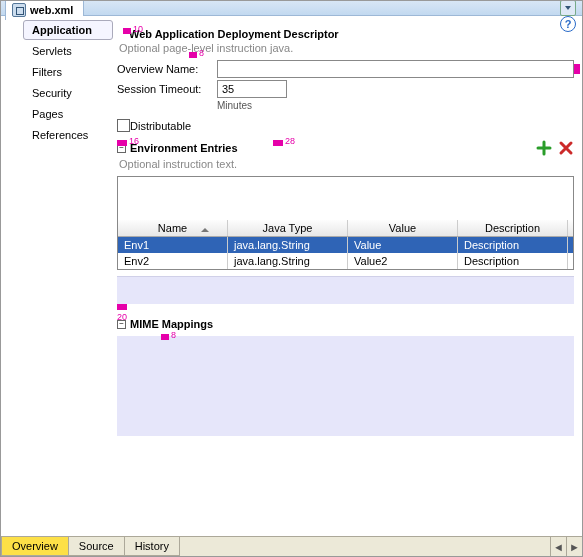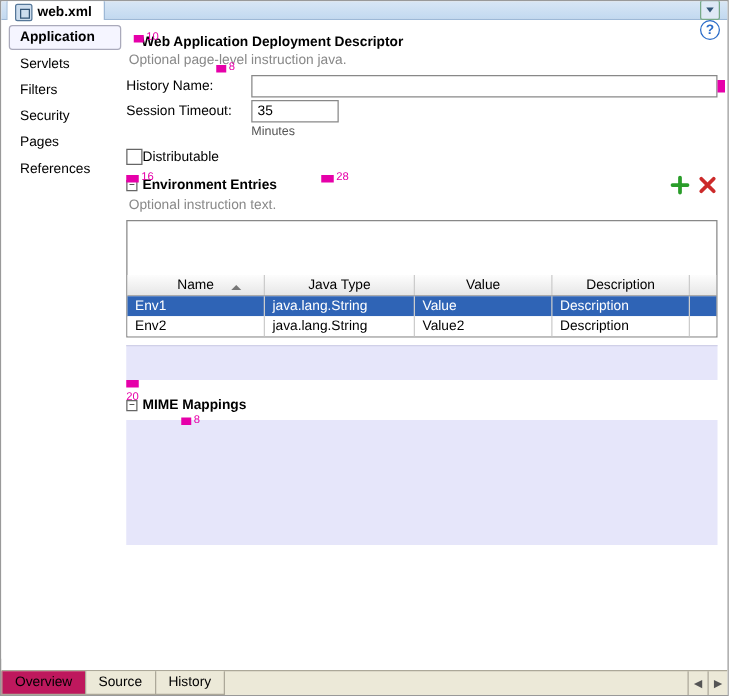--- a/index.html
+++ b/index.html
@@ -5,21 +5,21 @@
   * { box-sizing: border-box; font-family: Tahoma, Arial, sans-serif; font-size: 11px; }
   body { margin: 0; background: #fff; width: 583px; height: 557px; overflow: hidden; position: relative; border: 1px solid #999; }
   .tabbar-top { display: flex; align-items: center; background: linear-gradient(#d8e6f5, #c2d9f0); border-bottom: 1px solid #9db8d6; height: 15px; padding-left: 4px; }
   .file-tab { display: flex; align-items: center; gap: 4px; background: #fff; border: 1px solid #9db8d6; border-bottom: none; border-radius: 4px 4px 0 0; padding: 2px 10px 2px 6px; height: 22px; margin-top: 2px; }
   .file-icon { width: 14px; height: 14px; background: #cde; border: 1px solid #579; border-radius: 2px; position: relative; }
   .file-icon::after { content: ""; position: absolute; left: 3px; top: 3px; width: 6px; height: 6px; border: 1px solid #357; }
   .topbar-right { margin-left: auto; display: flex; align-items: center; padding-right: 6px; gap: 4px; }
   .chev-btn { width: 16px; height: 16px; border: 1px solid #7a8; background: #dfe9f6; border-radius: 2px; display: flex; align-items: center; justify-content: center; }
   .help-row { display: flex; justify-content: flex-end; padding: 4px 6px 0 0; }
   .help-icon { width: 16px; height: 16px; border: 1px solid #2a6bc8; border-radius: 50%; display: flex; align-items: center; justify-content: center; color: #2a6bc8; font-weight: bold; }
-  .body-area { display: flex; height: calc(100% - 24px - 20px); }
+  .body-area { display: flex; height: calc(100% - 24px - 20px); padding-left: 16px; }
   .sidebar { width: 96px; padding: 4px 0 0 6px; border-right: none; background: #fff; }
   .side-tab { padding: 3px 8px; margin-bottom: 1px; cursor: default; border: 1px solid transparent; }
   .side-tab.active { font-weight: bold; border: 1px solid #aab; background: #f5f5ff; border-radius: 3px; }
   .main { flex: 1; padding: 4px 8px 4px 4px; overflow: hidden; position: relative; }
   .marker { position: absolute; background: #e600a9; color: #e600a9; font-size: 9px; }
   .mark-h { height: 6px; }
   .mark-v { width: 6px; }
   .mark-label { color: #e600a9; font-size: 9px; position: absolute; }
   .section-title { font-weight: bold; display: flex; align-items: center; gap: 4px; }
   .opt-text { color: #888; margin: 2px 0 6px 2px; }
@@ -41,21 +41,21 @@
   .th { padding: 2px 6px; border-right: 1px solid #ccc; text-align: center; position: relative; }
   .th.sort::after { content: ""; position: absolute; right: 18px; top: 6px; border: 4px solid transparent; border-bottom-color: #777; transform: translateY(-2px); }
   .td { padding: 2px 6px; border-right: 1px solid #ccc; overflow: hidden; white-space: nowrap; }
   .trow.sel { background: #2f64b6; color: #fff; }
   .trow:not(.sel) { background: #fff; color: #000; }
   .lavender-block { background: #e6e6fa; height: 28px; margin-top: 6px; border-top: 1px solid #d0d0e8; }
   .mime-block { margin-top: 14px; }
   .mime-body { background: #e6e6fa; height: 100px; margin-top: 6px; }
   .tabbar-bottom { position: absolute; bottom: 0; left: 0; right: 0; height: 20px; display: flex; align-items: stretch; background: #ece9d8; border-top: 1px solid #aca899; }
   .btab { padding: 2px 10px; border: 1px solid #aca899; border-top: none; background: #ece9d8; margin-right: -1px; display: flex; align-items: center; }
-  .btab.active { background: #be185d; }
+  .btab.active { background: #fde047; }
   .btab-scroll { margin-left: auto; display: flex; }
   .btab-scroll .scroll-btn { width: 16px; border-left: 1px solid #aca899; display: flex; align-items: center; justify-content: center; color: #555; }
   .rel { position: relative; }
 </style>
 </head>
 <body>
 
 <div class="tabbar-top">
   <div class="file-tab">
     <span class="file-icon"></span>
@@ -95,21 +95,21 @@
       <div class="section-title" style="margin-top:8px;margin-left:12px;">
         <span>Web Application Deployment Descriptor</span>
       </div>
       <div class="opt-text">Optional page-level instruction java.</div>
       <div class="mark-h marker" style="left:72px; top:24px; width:8px;"></div>
       <span class="mark-label" style="left:82px; top:20px;">8</span>
     </div>
 
     <div class="form-row rel">
 
-      <label>History Name:</label>
+      <label>Overview Name:</label>
       <input class="text-input wide" value="" style="">
       <div class="mark-v marker" style="right:-6px; top:4px; height:10px;"></div>
 
     </div>
 
     <div class="form-row">
       <label>Session Timeout:</label>
       <input class="text-input narrow" value="35" style="">
     </div>
     <div class="sub-label">Minutes</div>

